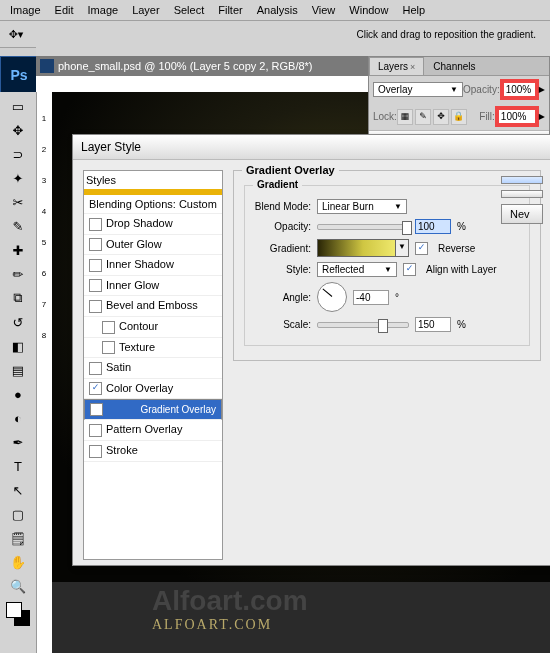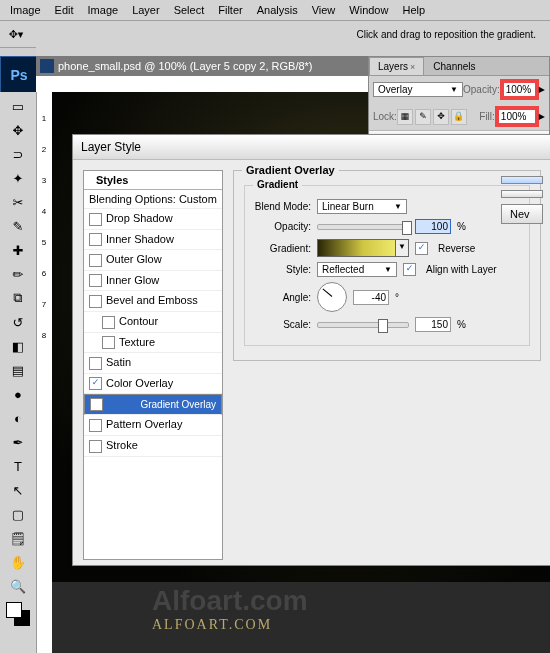--- a/index.html
+++ b/index.html
@@ -36,39 +36,39 @@
 .num{width:32px;border:4px solid #ef4444;background:#fff;padding:1px 2px}
 .lp-label{color:#666}
 .lock-icons{display:flex;gap:2px}
 .lock-icons span{width:14px;height:14px;border:1px solid #bbb;font-size:9px;text-align:center;line-height:12px;background:#e0e0e0}
 .go-row{background:#fff;border-top:1px solid #bbb;border-bottom:1px solid #bbb;padding:4px;display:flex;align-items:center;gap:4px;font-size:10px}
 .eye{font-size:11px}
 .dialog{position:absolute;top:134px;left:72px;width:478px;height:430px;background:#ececec;border:1px solid #888;box-shadow:2px 2px 6px rgba(0,0,0,0.3)}
 .dialog .titlebar{background:linear-gradient(#fff,#dcdcdc);padding:5px 8px;font-size:12px;border-bottom:1px solid #bbb}
 .dialog .body{display:flex;padding:10px;gap:10px;height:calc(100% - 40px)}
 .styles-list{width:138px;border:1px solid #999;background:#fff}
-.styles-list .hdr{border-bottom:1px solid #eab308;padding:3px 12px;font-weight:bold}
+.styles-list .hdr{border-bottom:6px solid #eab308;padding:3px 2px;font-weight:normal}
 .styles-list .item{padding:3px 5px;border-bottom:1px solid #eee}
 .styles-list .item.sel{background:#316ac5;color:#fff}
 .styles-list .item.sub{padding-left:18px}
 .cb{width:11px;height:11px;border:1px solid #888;background:#fff;display:inline-block;margin-right:4px;vertical-align:middle;font-size:9px;line-height:9px;text-align:center}
 .cb.on::after{content:"✓";color:#316ac5}
 .cb.onw::after{content:"✓";color:#fff}
 .gpanel{flex:1;position:relative}
 .gbox{border:1px solid #bbb;padding:8px 10px 14px 10px;position:relative}
 .gbox .legend{position:absolute;top:-7px;left:8px;background:#ececec;padding:0 4px;font-weight:bold;font-size:11px}
 .gbox2{border:1px solid #ccc;padding:8px;margin-top:6px;position:relative}
 .gbox2 .legend{position:absolute;top:-7px;left:8px;background:#ececec;padding:0 4px;font-size:10px}
 .frow{display:flex;align-items:center;gap:6px;margin:5px 0;font-size:10px}
 .frow .lbl{width:58px;text-align:right}
 .sel{border:1px solid #888;background:#fff;padding:1px 4px;font-size:10px;min-width:80px;display:flex;justify-content:space-between;align-items:center}
 .sel .arr{font-size:8px}
 .slider{flex:1;height:4px;background:#e0e0e0;border:1px solid #aaa;position:relative;border-radius:2px;max-width:90px}
 .slider .thumb{position:absolute;top:-4px;width:8px;height:12px;background:#fff;border:1px solid #666}
-.numfield{width:30px;border:1px solid #316ac5;background:#cfe3ff;padding:1px 2px;font-size:10px;text-align:right}
+.numfield{width:30px;border:1px solid #316ac5;background:#cfe3ff;padding:1px 2px;font-size:10px;text-align:left}
 .numfield.plain{border:1px solid #999;background:#fff}
 .gradprev{width:90px;height:16px;border:1px solid #666;background:linear-gradient(to right,#2a2606,#cfc642,#fbf67e);display:flex;align-items:center;justify-content:flex-end}
 .gradprev .dd{width:12px;height:16px;border-left:1px solid #666;text-align:center;font-size:8px;line-height:14px;background:#eee}
 .angle{width:28px;height:28px;border:1px solid #888;border-radius:50%;position:relative;background:#fff}
 .angle .hand{position:absolute;top:13px;left:14px;width:12px;height:1px;background:#000;transform-origin:left center;transform:rotate(220deg)}
 .rbtns{position:absolute;top:6px;right:-2px;display:flex;flex-direction:column;gap:6px}
 .rbtn{background:linear-gradient(#fefefe,#dedede);border:1px solid #888;padding:3px 8px;font-size:11px;min-width:24px;text-align:left}
 .spacer{position:absolute;top:46px;left:36px;right:0;height:10px;background:#d3d3d3}
 </style>
 </head>
@@ -186,22 +186,22 @@
   </div>
 </div>
 
 <div class="dialog">
   <div class="titlebar">Layer Style</div>
   <div class="body">
     <div class="styles-list">
       <div class="hdr">Styles</div>
       <div class="item">Blending Options: Custom</div>
       <div class="item"><span class="cb"></span><span>Drop Shadow</span></div>
+      <div class="item"><span class="cb"></span><span>Outer Glow</span></div>
       <div class="item"><span class="cb"></span><span>Inner Shadow</span></div>
-      <div class="item"><span class="cb"></span><span>Outer Glow</span></div>
       <div class="item"><span class="cb"></span><span>Inner Glow</span></div>
       <div class="item"><span class="cb"></span><span>Bevel and Emboss</span></div>
       <div class="item sub"><span class="cb"></span><span>Contour</span></div>
       <div class="item sub"><span class="cb"></span><span>Texture</span></div>
       <div class="item"><span class="cb"></span><span>Satin</span></div>
       <div class="item"><span class="cb on"></span><span>Color Overlay</span></div>
       <div class="item sel">
           <span class="cb onw"></span>
           <span>Gradient Overlay</span>
         </div>

